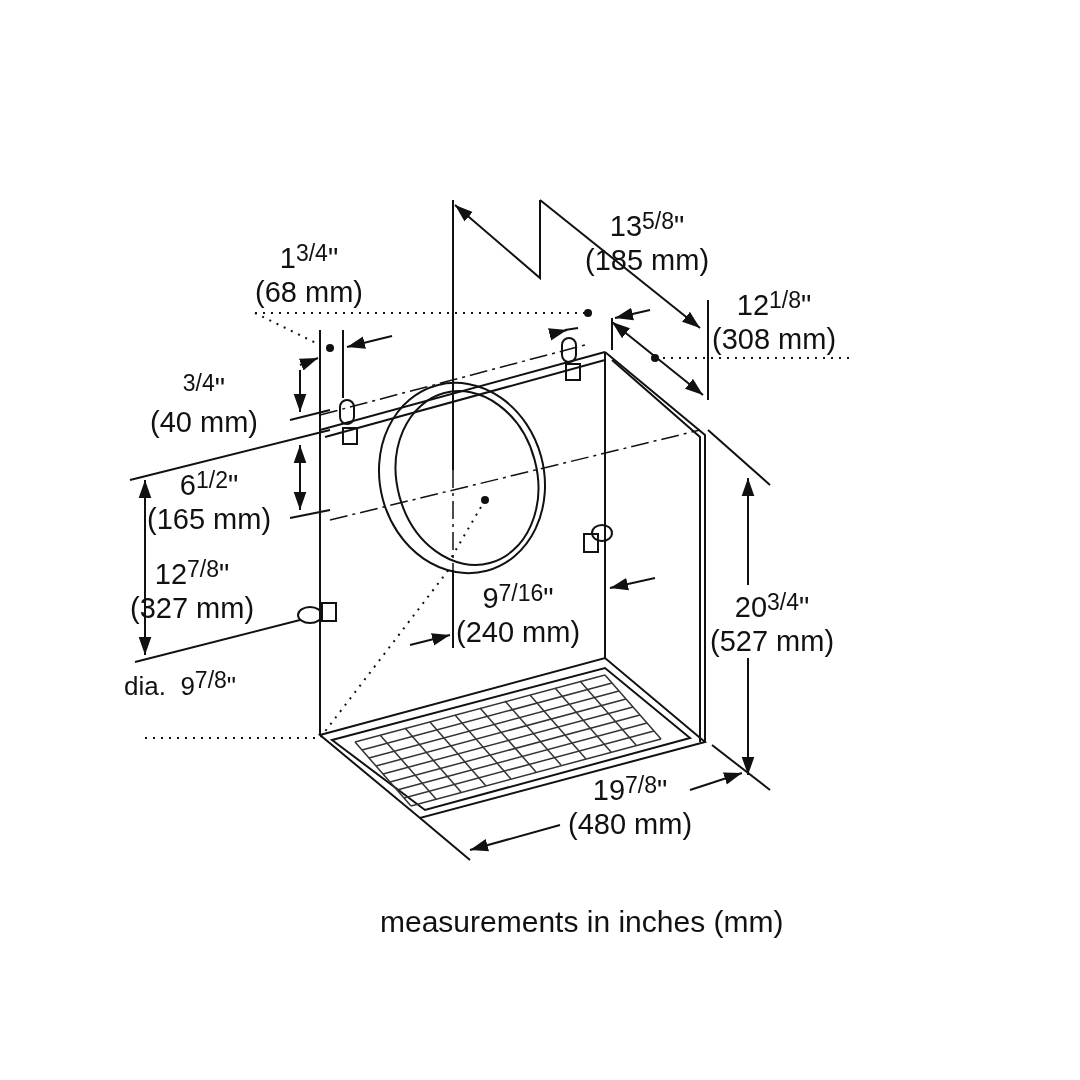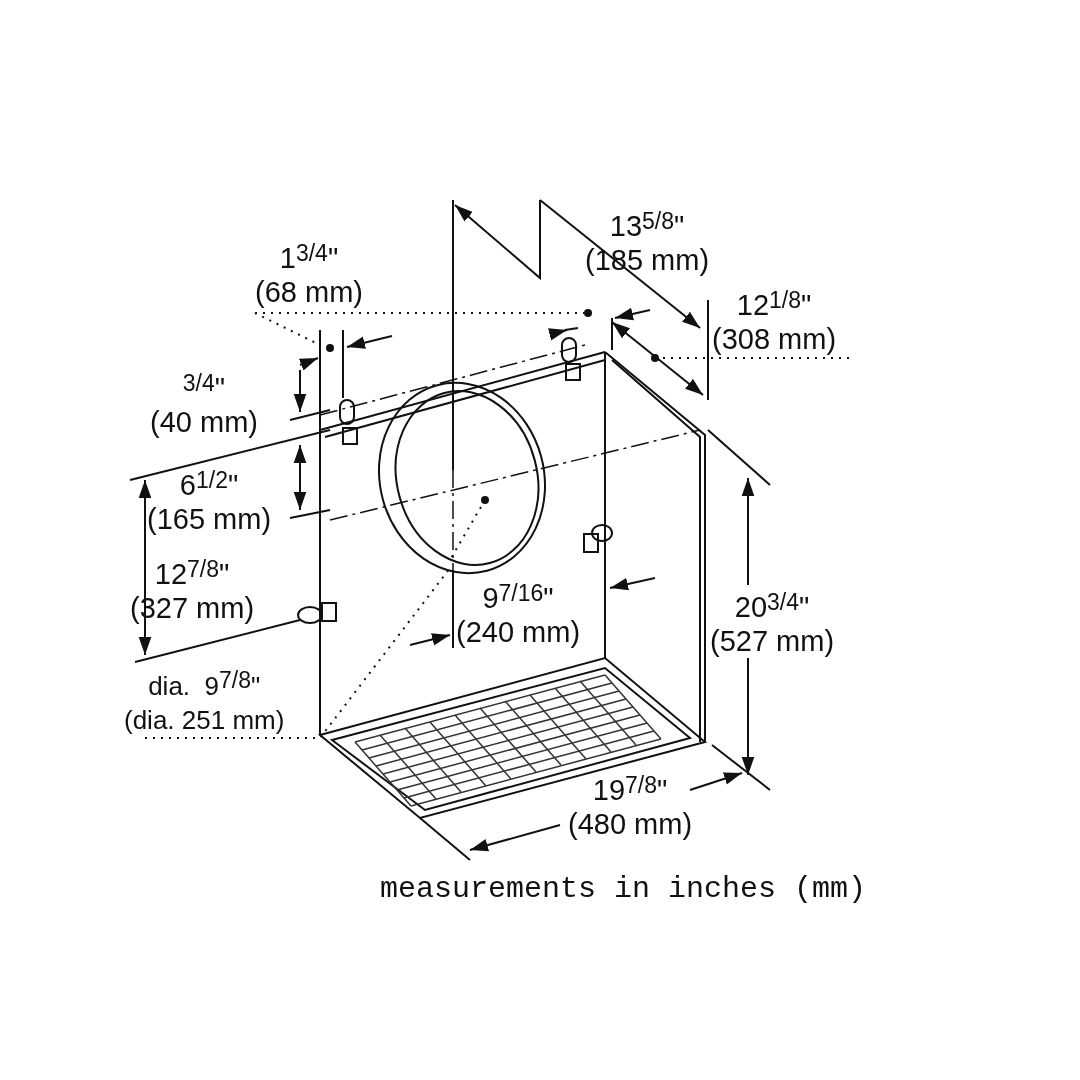--- a/index.html
+++ b/index.html
@@ -156,21 +156,20 @@
 <div class="lbl" style="left:456px;top:576px;">
   <div><span>9</span><span class="fr">7/16</span><span>"</span></div>
   <div>(240 mm)</div>
 </div>
 <div class="lbl" style="left:710px;top:585px;background:#fff;">
   <div><span>20</span><span class="fr">3/4</span><span>"</span></div>
   <div>(527 mm)</div>
 </div>
 <div class="lbl" style="left:124px;top:663px;font-size:26px;">
   <div><span>dia.</span>&nbsp; <span>9</span><span class="fr">7/8</span><span>"</span></div>
-  <div>(dia. 251 mm)</div>
 </div>
 <div class="lbl" style="left:568px;top:768px;">
   <div><span>19</span><span class="fr">7/8</span><span>"</span></div>
   <div>(480 mm)</div>
 </div>
 
-<div class="note" style="left:380px;top:872px;font-family:Liberation Mono, monospace;">measurements in inches (mm)</div>
+<div class="note" style="left:380px;top:905px;">measurements in inches (mm)</div>
 </div>
 
 </body></html>

